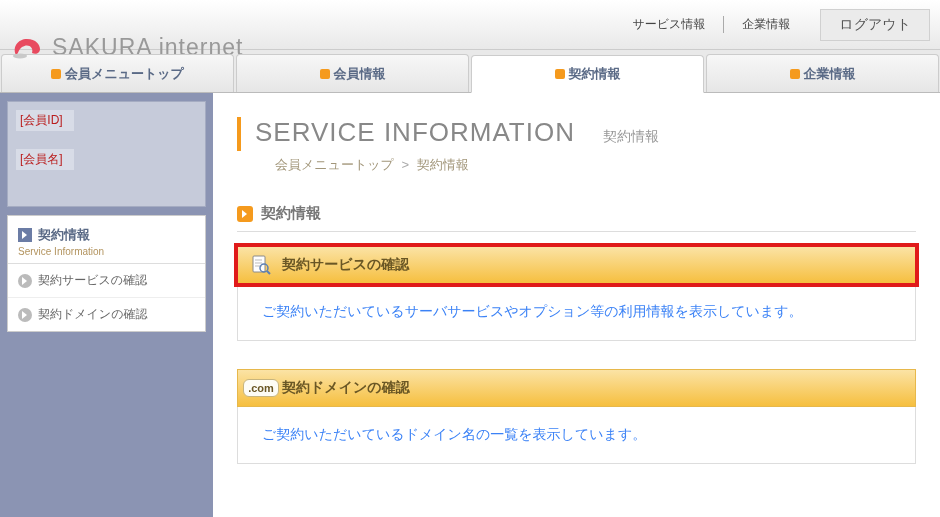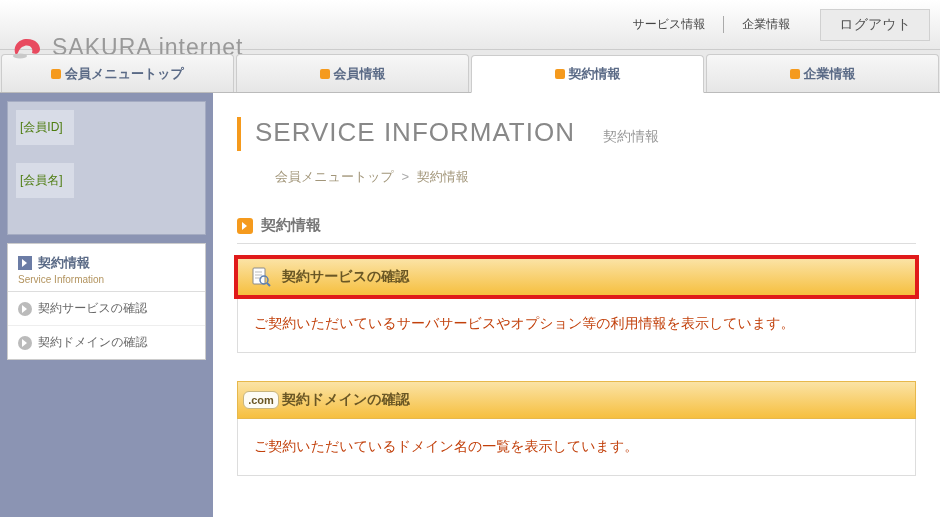--- a/index.html
+++ b/index.html
@@ -118,22 +118,22 @@
   background: #c6cbda;
   border: 1px solid #a5acc2;
   padding: 8px 8px 18px 8px;
   margin-bottom: 8px;
   font-size: 12px;
   color: #5a6a86;
 }
 .account-box .lbl {
   display: block;
   background: #d8dce7;
-  color: #4d7c0f;
-  padding: 9px 4px;
+  color: #b91c1c;
+  padding: 2px 4px;
   width: 58px;
   margin-bottom: 18px;
 }
 
 
 .side-nav {
   background: #fff;
   border: 1px solid #ccc;
 }
 .side-nav-header {
@@ -215,21 +215,21 @@
   letter-spacing: 1px;
 }
 .page-heading .jp {
   font-size: 14px;
   color: #999;
   margin-left: 8px;
 }
 .breadcrumb {
   font-size: 13px;
   color: #a2967a;
-  margin: 20px 0 0 20px;
+  margin: 8px 0 0 20px;
 }
 .breadcrumb .sep { color: #aaa; margin: 0 4px; }
 
 .section {
   margin-top: 30px;
 }
 .section-title-row {
   display: flex;
   align-items: center;
   gap: 8px;
@@ -280,23 +280,23 @@
 .card-icon {
   width: 22px; height: 22px;
   flex-shrink: 0;
   display: flex;
   align-items: center;
   justify-content: center;
 }
 .card-body {
   border: 1px solid #ddd;
   border-top: none;
-  padding: 16px 16px;
+  padding: 16px 24px;
   font-size: 14px;
-  color: #c2410c;
+  color: #3b82f6;
   line-height: 1.7;
   background: #fff;
 }
 .dotcom-badge {
   font-size: 11px;
   color: #6a5725;
   background: #fdfcf5;
   border: 1px solid #c7b57e;
   padding: 2px 4px;
   border-radius: 6px;

